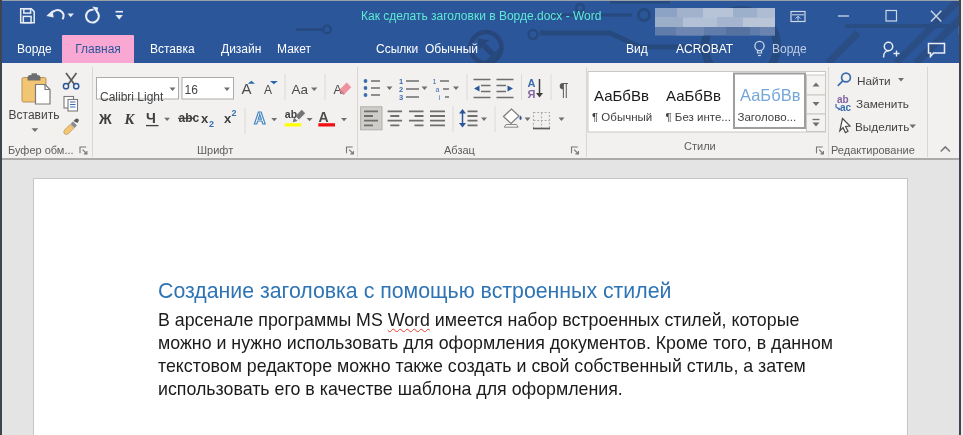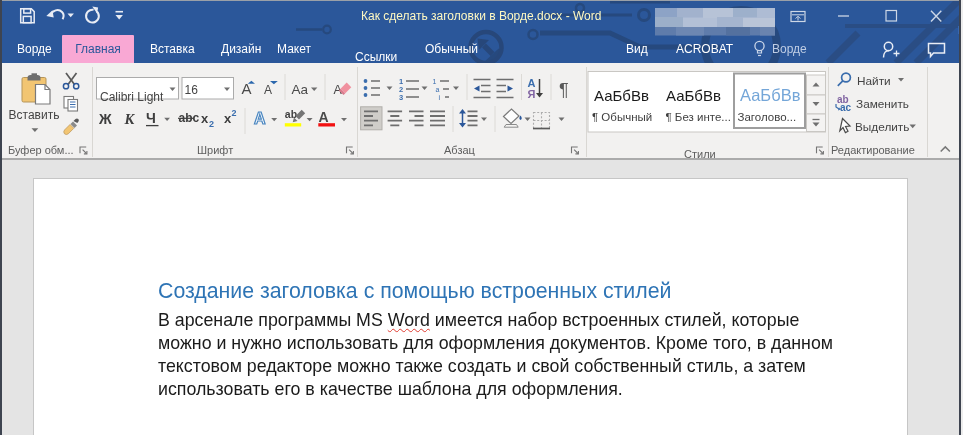--- a/index.html
+++ b/index.html
@@ -1,20 +1,20 @@
 <!DOCTYPE html>
 <html><head>
 <meta charset="utf-8">
 <style>
   html,body{margin:0;padding:0;}
   body{width:963px;height:435px;overflow:hidden;font-family:"Liberation Sans",sans-serif;}
   #win{position:relative;width:963px;height:435px;background:#e4e4e4;overflow:hidden;}
   .abs{position:absolute;}
   #titlebar{position:absolute;left:0;top:0;width:963px;height:63px;background:#2b579a;overflow:hidden;}
-  #titlebar .ttext{position:absolute;top:9px;left:361px;color:#fef9c3;font-size:12px;white-space:nowrap;}
+  #titlebar .ttext{position:absolute;top:9px;left:361px;color:#5eead4;font-size:12px;white-space:nowrap;}
   .tab{position:absolute;top:35px;height:28px;line-height:28px;color:#fff;font-size:12px;text-align:center;white-space:nowrap;}
   #activetab{position:absolute;top:35px;left:62px;width:72px;height:28px;background:#f9a8d4;color:#2b579a;font-size:12px;text-align:center;line-height:28px;border-radius:1px 1px 0 0;}
   #ribbon{position:absolute;left:0;top:63px;width:963px;height:96.5px;background:#f2f1f0;border-bottom:2px solid #ababab;box-sizing:border-box;}
   .glabel{position:absolute;font-size:11px;color:#5d5d5d;white-space:nowrap;}
   .vsep{position:absolute;width:1px;background:#d9d7d3;}
   .rtext{position:absolute;font-size:12px;color:#444;white-space:nowrap;}
   #docarea{position:absolute;left:0;top:159.5px;width:963px;height:275.5px;background:#e4e4e4;}
   #page{position:absolute;left:33px;top:18.5px;width:875px;height:257px;background:#fff;border:1px solid #c6c6c6;border-bottom:none;box-sizing:border-box;}
   #heading{position:absolute;left:158px;top:279px;color:#2e74b5;font-size:21.3px;white-space:nowrap;}
   #bodytext{position:absolute;left:158px;top:308.5px;color:#1b1b1b;font-size:17.8px;line-height:23.3px;white-space:nowrap;}
@@ -97,21 +97,21 @@
         <path d="M757.5 50.5 v2.5 h4 v-2.5" stroke-width="1.2"></path>
         <path d="M758 55.5 h3" stroke-width="1.2"></path>
       </g>
       <rect x="958" y="26" width="5" height="8" fill="#3968b0"></rect>
     </svg>
     <div class="ttext">Как сделать заголовки в Ворде.docx - Word</div>
     <div class="tab" style="left:17px;">Ворде</div>
     <div class="tab" style="left:150px;">Вставка</div>
     <div class="tab" style="left:221px;">Дизайн</div>
     <div class="tab" style="left:277px;">Макет</div>
-    <div class="tab" style="left:355px;margin-top:8px;">Ссылки</div>
+    <div class="tab" style="left:376px;">Ссылки</div>
     <div class="tab" style="left:425px;">Обычный</div>
     <div class="tab" style="left:626px;">Вид</div>
     <div class="tab" style="left:676px;">ACROBAT</div>
     <div class="tab" style="left:772px;color:#bfcde4;">Ворде</div>
     <div id="activetab">Главная</div>
   </div>
   <div id="ribbon"></div>
 
   <svg id="ribsvg" class="abs" style="left:0;top:0" width="963" height="160" viewBox="0 0 963 160">
     <defs>
@@ -309,21 +309,21 @@
   <div class="rtext" style="left:100px;top:83px;font-size:12px;margin-top:7px;">Calibri Light</div>
   <div class="rtext" style="left:184.5px;top:83px;font-size:12px;">16</div>
   <div class="vsep" style="left:92px;top:67px;height:90px;"></div>
   <div class="vsep" style="left:357px;top:67px;height:90px;"></div>
   <div class="vsep" style="left:586px;top:67px;height:90px;"></div>
   <div class="vsep" style="left:828px;top:67px;height:90px;"></div>
   <div class="vsep" style="left:927px;top:67px;height:90px;"></div>
   <div class="glabel" style="left:8px;top:144px;">Буфер обм...</div>
   <div class="glabel" style="left:197px;top:144px;">Шрифт</div>
   <div class="glabel" style="left:444px;top:144px;">Абзац</div>
-  <div class="glabel" style="left:684px;top:148px;">Стили</div>
+  <div class="glabel" style="left:684px;top:140px;">Стили</div>
   <div class="glabel" style="left:831px;top:144px;">Редактирование</div>
 
   <div class="abs" style="left:594px;top:87px;font-size:15px;color:#1a1a1a;">АаБбВв</div>
   <div class="abs" style="left:592px;top:111px;font-size:11.5px;color:#3f3f3f;">¶ Обычный</div>
   <div class="abs" style="left:666px;top:87px;font-size:15px;color:#1a1a1a;">АаБбВв</div>
   <div class="abs" style="left:665.5px;top:111px;font-size:11.5px;color:#3f3f3f;">¶ Без инте...</div>
   <div class="abs" style="left:740px;top:85.5px;font-size:16.5px;color:#74a6d8;width:61px;overflow:hidden;">АаБбВв</div>
   <div class="abs" style="left:737.5px;top:111px;font-size:11.5px;color:#3f3f3f;">Заголово...</div>
 
   <div class="rtext" style="left:857px;top:74px;font-size:11.8px;">Найти</div>

